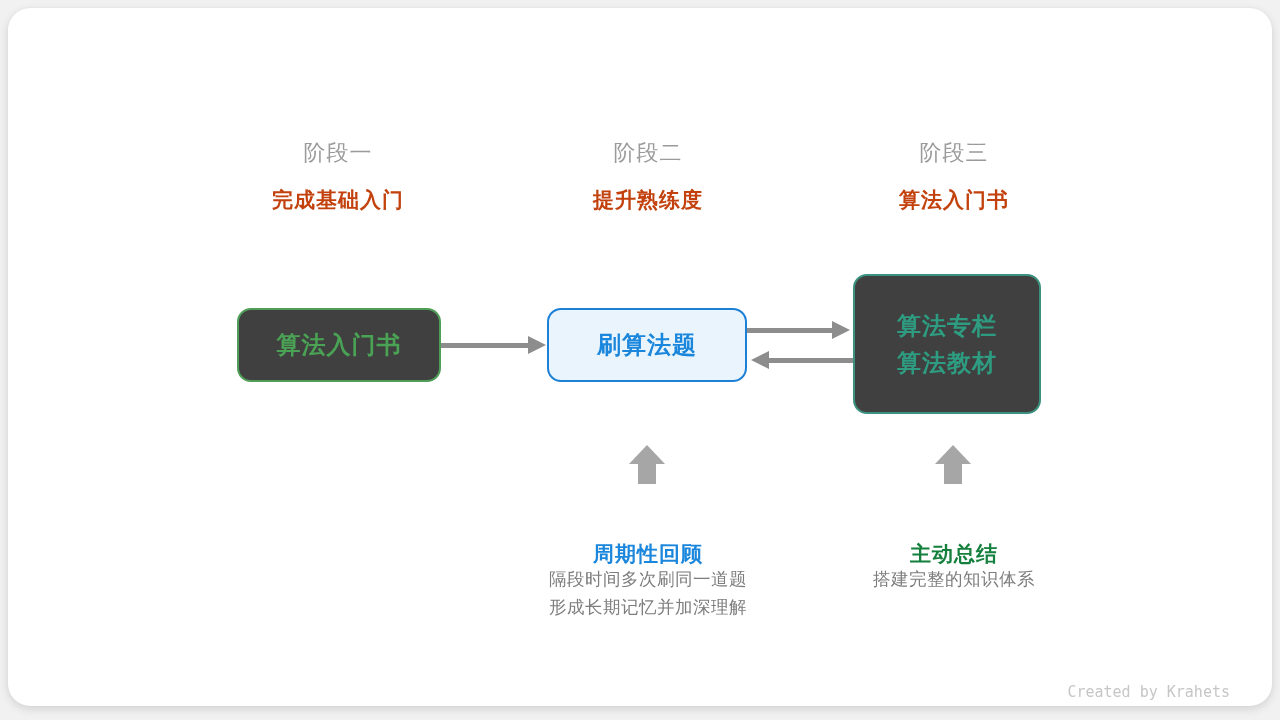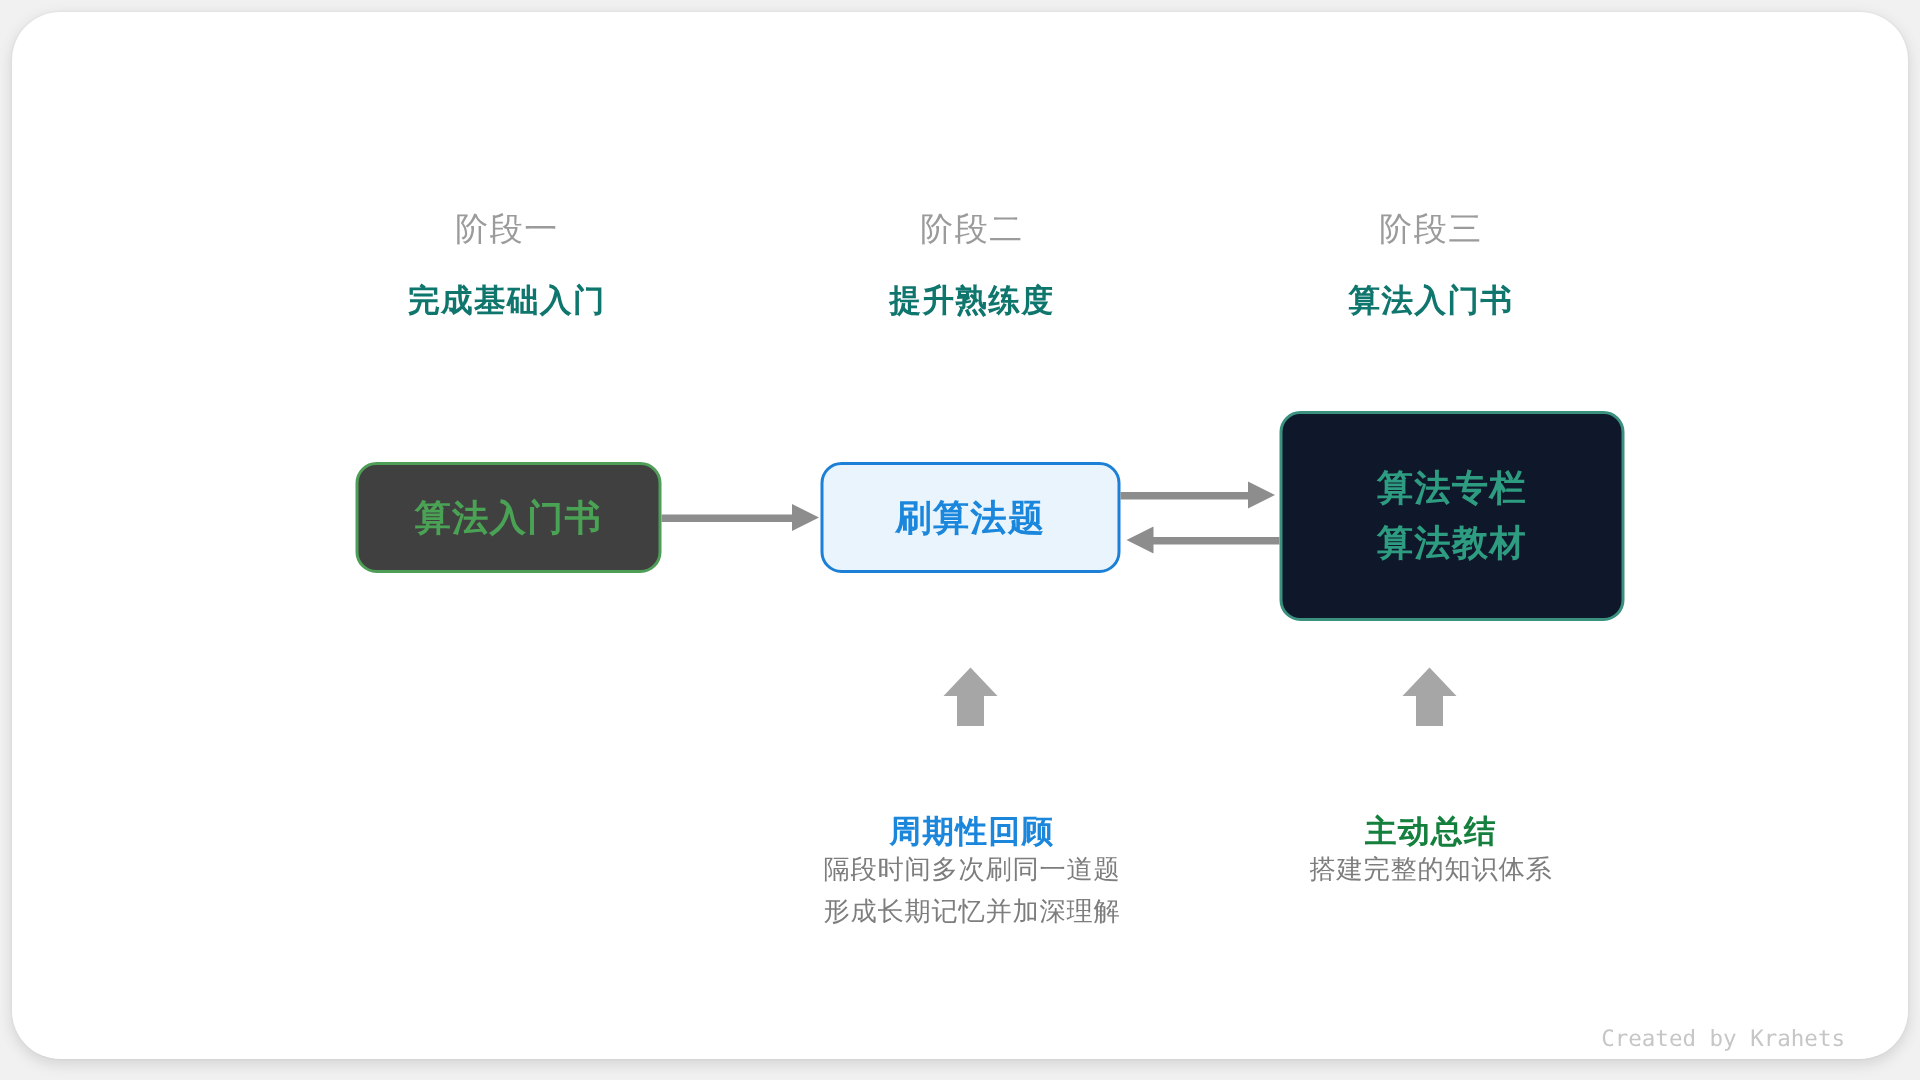--- a/index.html
+++ b/index.html
@@ -16,41 +16,41 @@
     width: 1280px;
     height: 720px;
   }
   .card {
     position: absolute;
     left: 8px;
     top: 8px;
     width: 1264px;
     height: 698px;
     background: #ffffff;
-    border-radius: 32px;
+    border-radius: 22px;
     box-shadow: 0 3px 10px rgba(0,0,0,0.13), 0 0 2px rgba(0,0,0,0.06);
   }
   
   .stage-label {
     position: absolute;
     width: 220px;
     top: 130px;
     text-align: center;
     font-size: 22px;
     color: #9b9b9b;
     letter-spacing: 1px;
   }
   .stage-title {
     position: absolute;
     width: 220px;
     top: 178px;
     text-align: center;
     font-size: 21px;
     font-weight: bold;
-    color: #0f766e;
+    color: #c2410c;
     letter-spacing: 1px;
   }
   .col1 { left: 220px; }
   .col2 { left: 530px; }
   .col3 { left: 836px; }
   
   .node {
     position: absolute;
     border-radius: 14px;
     border: 2px solid;
@@ -65,22 +65,22 @@
   }
   .node-green {
     left: 229px; top: 300px; width: 204px; height: 74px;
     border-color: #4f9e58; background: #404040; color: #4aa254;
   }
   .node-blue {
     left: 539px; top: 300px; width: 200px; height: 74px;
     border-color: #1c80d6; background: #eaf4fc; color: #1a86dc; font-family: Liberation Mono, monospace;
   }
   .node-teal {
-    left: 845px; top: 266px; width: 230px; height: 140px;
-    border-color: #3a917e; background: #0f172a; color: #2d9c80;
+    left: 845px; top: 266px; width: 188px; height: 140px;
+    border-color: #3a917e; background: #404040; color: #2d9c80;
   }
   .node-teal .node-line { line-height: 37px; }
   
   .shaft {
     position: absolute;
     height: 5px;
     background: #8d8d8d;
   }
   .head-right {
     position: absolute;

